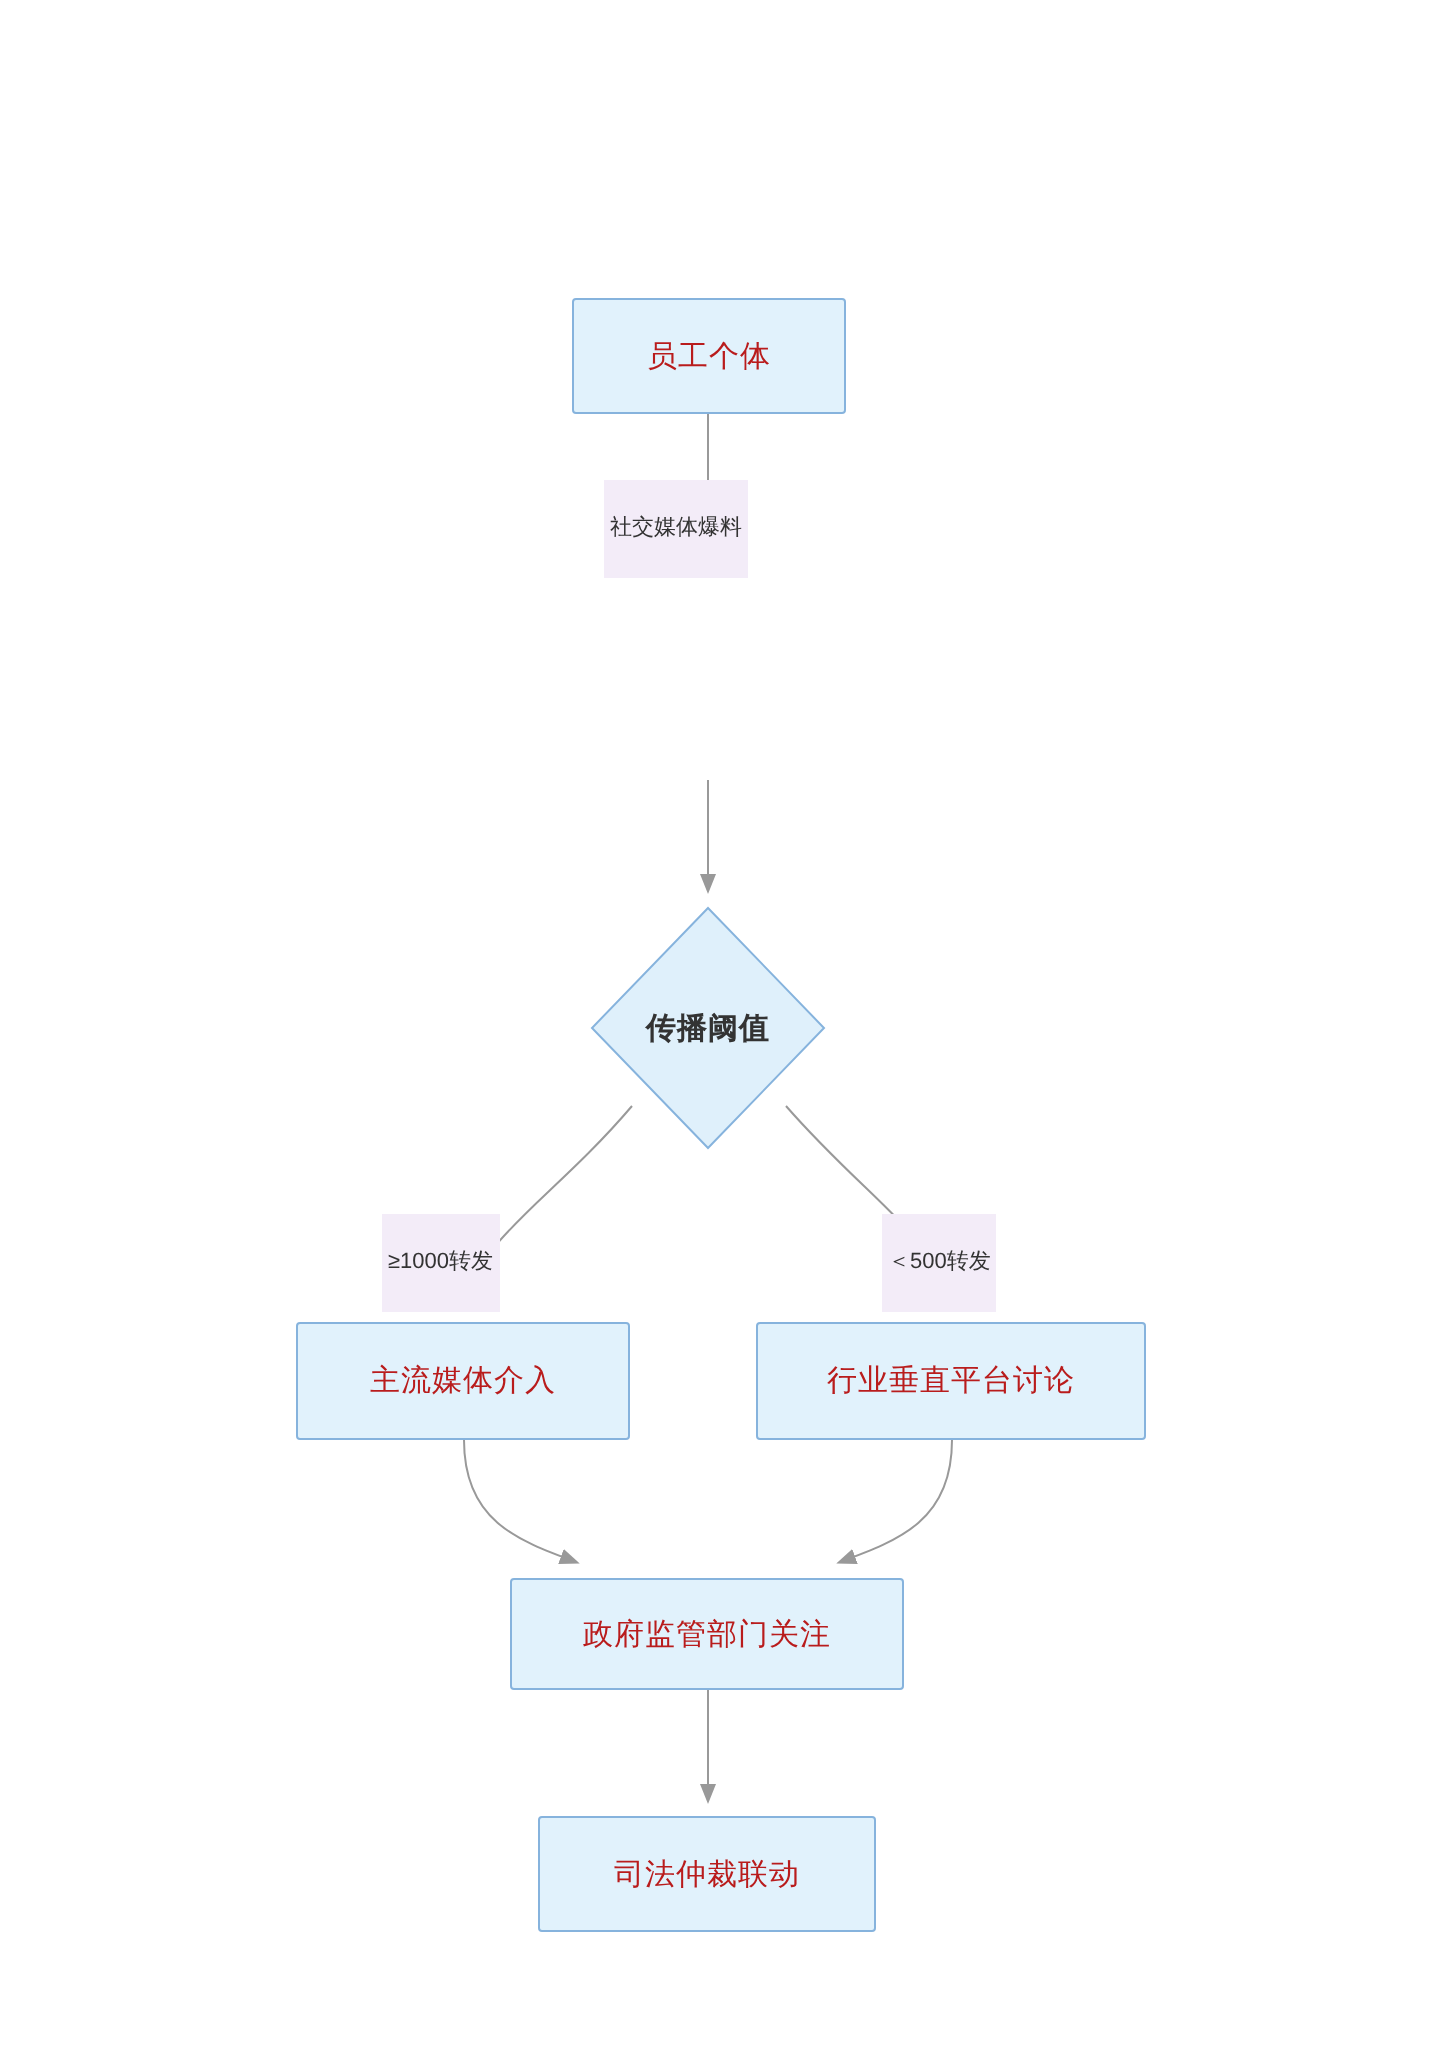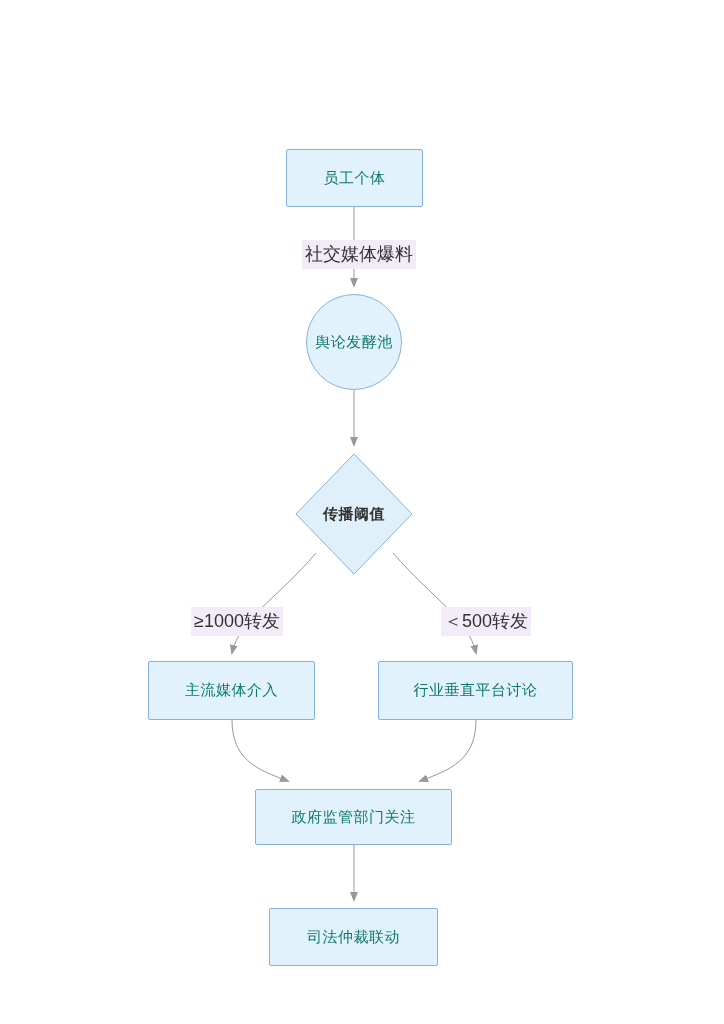--- a/index.html
+++ b/index.html
@@ -25,21 +25,21 @@
     height: 1024px;
   }
   .node {
     position: absolute;
     box-sizing: border-box;
     display: flex;
     align-items: center;
     justify-content: center;
     background: #e1f2fc;
     border: 1px solid #86b3dd;
-    color: #0f766e;
+    color: #b91c1c;
     font-size: 15px;
     letter-spacing: 0.5px;
     z-index: 2;
   }
   .node.rect {
     border-radius: 2px;
   }
   .node.circle {
     border-radius: 50%;
   }
@@ -67,23 +67,23 @@
     color: #333333;
     font-size: 15px;
     letter-spacing: 0.5px;
     white-space: nowrap;
   }
   .edge-label {
     position: absolute;
     z-index: 3;
     background: #f3ecf8;
     color: #333333;
-    font-size: 18px;
+    font-size: 11px;
     line-height: 17px;
-    padding: 6px 3px;
+    padding: 16px 3px;
     white-space: nowrap;
   }
 </style>
 </head>
 <body>
 
 <div id="canvas">
 
   <svg id="edges" viewBox="0 0 724 1024" xmlns="http://www.w3.org/2000/svg">
     <defs>
@@ -108,23 +108,20 @@
   </svg>
 
   <div class="node rect" style="left:286px; top:149px; width:137px; height:58px;">
     <span class="node-label">员工个体</span>
   </div>
 
   <div class="edge-label" style="left:302px; top:240px;">
     <span>社交媒体爆料</span>
   </div>
 
-  <div class="node circle" style="left:306px; top:294px; width:96px; height:96px;">
-    <span class="node-label">舆论发酵池</span>
-  </div>
 
   <div class="diamond-wrap" style="left:295px; top:453px; width:118px; height:122px;font-weight:bold;">
     <svg class="diamond-shape" viewBox="0 0 118 122" preserveAspectRatio="none" xmlns="http://www.w3.org/2000/svg">
       <polygon points="59,1 117,61 59,121 1,61" fill="#dff0fb" stroke="#86b3dd" stroke-width="1"></polygon>
     </svg>
     <span class="diamond-label">传播阈值</span>
   </div>
 
   <div class="edge-label" style="left:191px; top:607px;">
     <span>≥1000转发</span>

